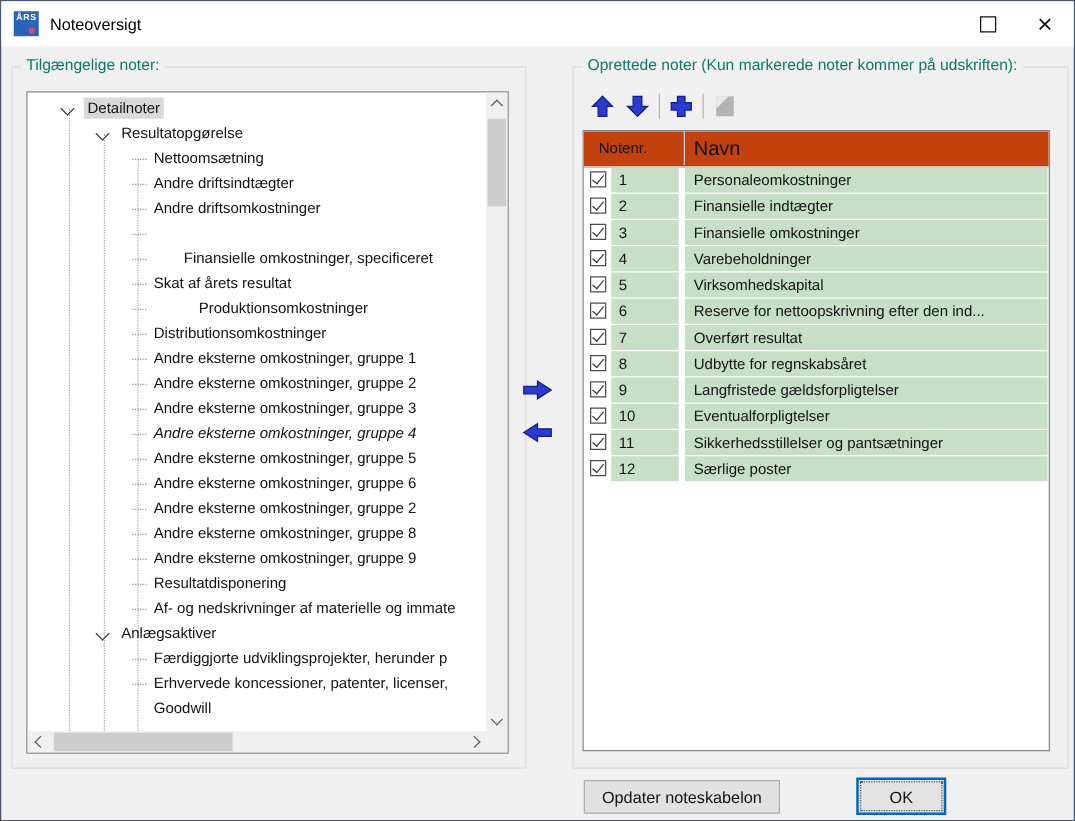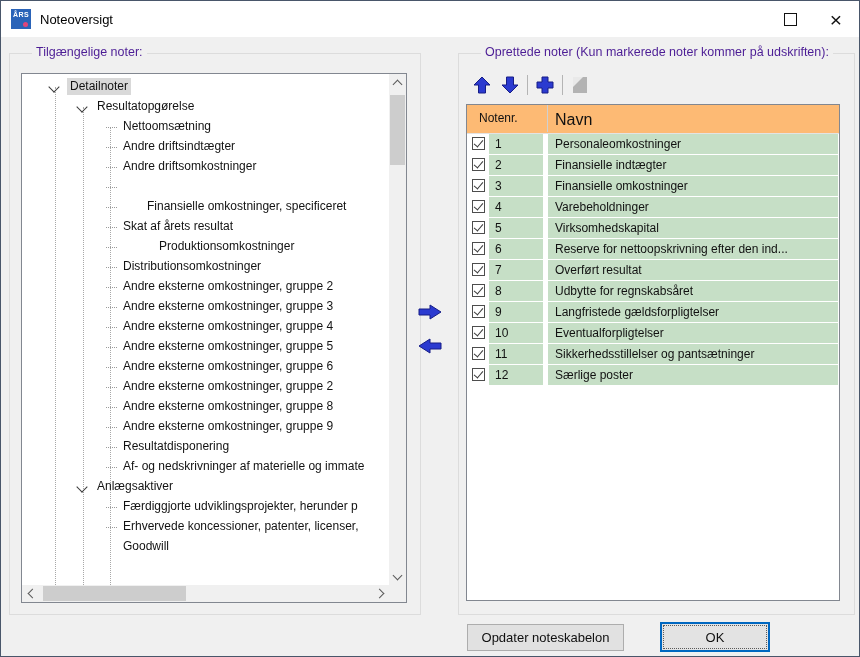--- a/index.html
+++ b/index.html
@@ -14,21 +14,21 @@
   .title{margin-left:9px;font-size:13px;color:#000;}
   .winbtns{margin-left:auto;display:flex;height:36px;}
   .winbtn{width:46px;height:36px;display:flex;align-items:center;justify-content:center;}
   .maxglyph{width:11px;height:11px;border:1px solid #111;}
   .closeglyph{font-size:21px;color:#111;line-height:1;font-weight:300;}
 
   
   .groupbox{position:absolute;border:1px solid #dcdcdc;}
   .gb-left{left:8px;top:52px;width:410px;height:560px;}
   .gb-right{left:457px;top:52px;width:395px;height:560px;}
-  .gb-label{position:absolute;top:-9px;left:22px;background:#f0f0f0;padding:0 4px;font-size:12.5px;color:#4c1d95;white-space:nowrap;}
+  .gb-label{position:absolute;top:-9px;left:7px;background:#f0f0f0;padding:0 4px;font-size:12.5px;color:#0f766e;white-space:nowrap;}
 
   
   .tree{position:absolute;left:20px;top:72px;width:386px;height:530px;background:#fff;border:1px solid #828790;box-sizing:border-box;overflow:hidden;}
   .tree-view{position:absolute;left:0;top:0;width:367px;height:511px;overflow:hidden;}
   .tree-rows{position:absolute;left:0;top:3px;width:100%;}
   .trow{position:relative;height:20px;line-height:20px;font-size:12px;color:#121212;white-space:nowrap;}
   .trow .tlabel{position:absolute;top:1px;height:17px;line-height:17px;padding:0 3px;}
   .trow.sel .tlabel{background:#d9d9d9;}
   .chev{position:absolute;top:6px;width:7px;height:7px;border-right:1.6px solid #3c3c3c;border-bottom:1.6px solid #3c3c3c;transform:rotate(45deg);}
   .stub{position:absolute;top:10px;width:11px;border-top:1px dotted #9a9a9a;}
@@ -50,36 +50,36 @@
   
   .xfer{position:absolute;width:26px;height:18px;cursor:pointer;}
 
   
   .toolbar{position:absolute;left:470px;top:73px;height:22px;display:flex;align-items:center;}
   .tbicon{width:22px;height:22px;display:flex;align-items:center;justify-content:center;margin-right:6px;}
   .tbsep{width:1px;height:20px;background:#b4b4b4;margin:0 6px 0 0;}
 
   
   .ntable{position:absolute;left:465px;top:103px;width:374px;height:497px;background:#fff;border:1px solid #828790;box-sizing:border-box;overflow:hidden;}
-  .thead{position:absolute;left:0;top:0;width:100%;height:28px;background:#fdba74;border-bottom:1px solid #e3e3e3;}
+  .thead{position:absolute;left:0;top:0;width:100%;height:28px;background:#c2410c;border-bottom:1px solid #e3e3e3;}
   .thead .hc1{position:absolute;left:12px;top:6px;font-size:12px;color:#111;}
   .thead .hc2{position:absolute;left:88px;top:6px;font-size:16px;color:#111;}
   .hdiv{position:absolute;left:80px;top:0;height:27px;border-left:1px solid #d0d0d0;}
   .tbody{position:absolute;left:0;top:29px;width:100%;}
   .grow{position:relative;height:21px;}
   .cb{position:absolute;left:5px;top:3px;width:13px;height:13px;border:1px solid #4d4d4d;background:#fff;box-sizing:border-box;}
   .cb .mark{position:absolute;left:3px;top:0px;width:4px;height:8px;border-right:1.6px solid #3a3a3a;border-bottom:1.6px solid #3a3a3a;transform:rotate(40deg);}
   .cell{position:absolute;top:0;height:20px;line-height:20px;font-size:12px;color:#111;background:#c6dfc6;white-space:nowrap;overflow:hidden;}
   .cell.nr{left:22px;width:54px;padding-left:6px;box-sizing:border-box;}
   .cell.nm{left:81px;width:290px;padding-left:7px;box-sizing:border-box;}
 
   
   .btn{position:absolute;display:flex;align-items:center;justify-content:center;font-size:13px;color:#101010;box-sizing:border-box;cursor:pointer;}
   .btn-plain{left:466px;top:623px;width:157px;height:27px;background:#e1e1e1;border:1px solid #adadad;}
-  .btn-ok{left:659px;top:621px;width:110px;height:30px;background:#e3e3e3;border:2px solid #0067c0;}
+  .btn-ok{left:684px;top:621px;width:72px;height:30px;background:#e3e3e3;border:2px solid #0067c0;}
   .btn-ok .focusring{position:absolute;inset:1px;border:1px dotted #5a5a5a;display:flex;align-items:center;justify-content:center;width:auto;}
   .btn-luk{left:761px;top:621px;width:91px;height:30px;background:#ddebf8;border:2px solid #3a8ed6;margin-top:48px;}
 </style>
 </head>
 <body>
 
 <div class="window">
 
   <div class="titlebar">
     <div class="appicon">
@@ -141,29 +141,33 @@
           <div class="trow">
             <span class="stub" style="left: 84px;"></span>
             <span class="tlabel" style="left: 98px; margin-left: 36px;">Produktionsomkostninger</span>
           </div>
           <div class="trow">
             <span class="stub" style="left: 84px;"></span>
             <span class="tlabel" style="left: 98px; text-align: right;">Distributionsomkostninger</span>
           </div>
           <div class="trow">
             <span class="stub" style="left: 84px;"></span>
+            <span class="tlabel" style="left: 98px;">Andre eksterne omkostninger, gruppe 1</span>
+          </div>
+          <div class="trow">
+            <span class="stub" style="left: 84px;"></span>
             <span class="tlabel" style="left: 98px;">Andre eksterne omkostninger, gruppe 2</span>
           </div>
           <div class="trow">
             <span class="stub" style="left: 84px;"></span>
             <span class="tlabel" style="left: 98px;">Andre eksterne omkostninger, gruppe 3</span>
           </div>
           <div class="trow">
             <span class="stub" style="left: 84px;"></span>
-            <span class="tlabel" style="left: 98px;">Andre eksterne omkostninger, gruppe 4</span>
+            <span class="tlabel" style="left: 98px; font-style: italic;">Andre eksterne omkostninger, gruppe 4</span>
           </div>
           <div class="trow">
             <span class="stub" style="left: 84px;"></span>
             <span class="tlabel" style="left: 98px;">Andre eksterne omkostninger, gruppe 5</span>
           </div>
           <div class="trow">
             <span class="stub" style="left: 84px;"></span>
             <span class="tlabel" style="left: 98px;">Andre eksterne omkostninger, gruppe 6</span>
           </div>
           <div class="trow">

